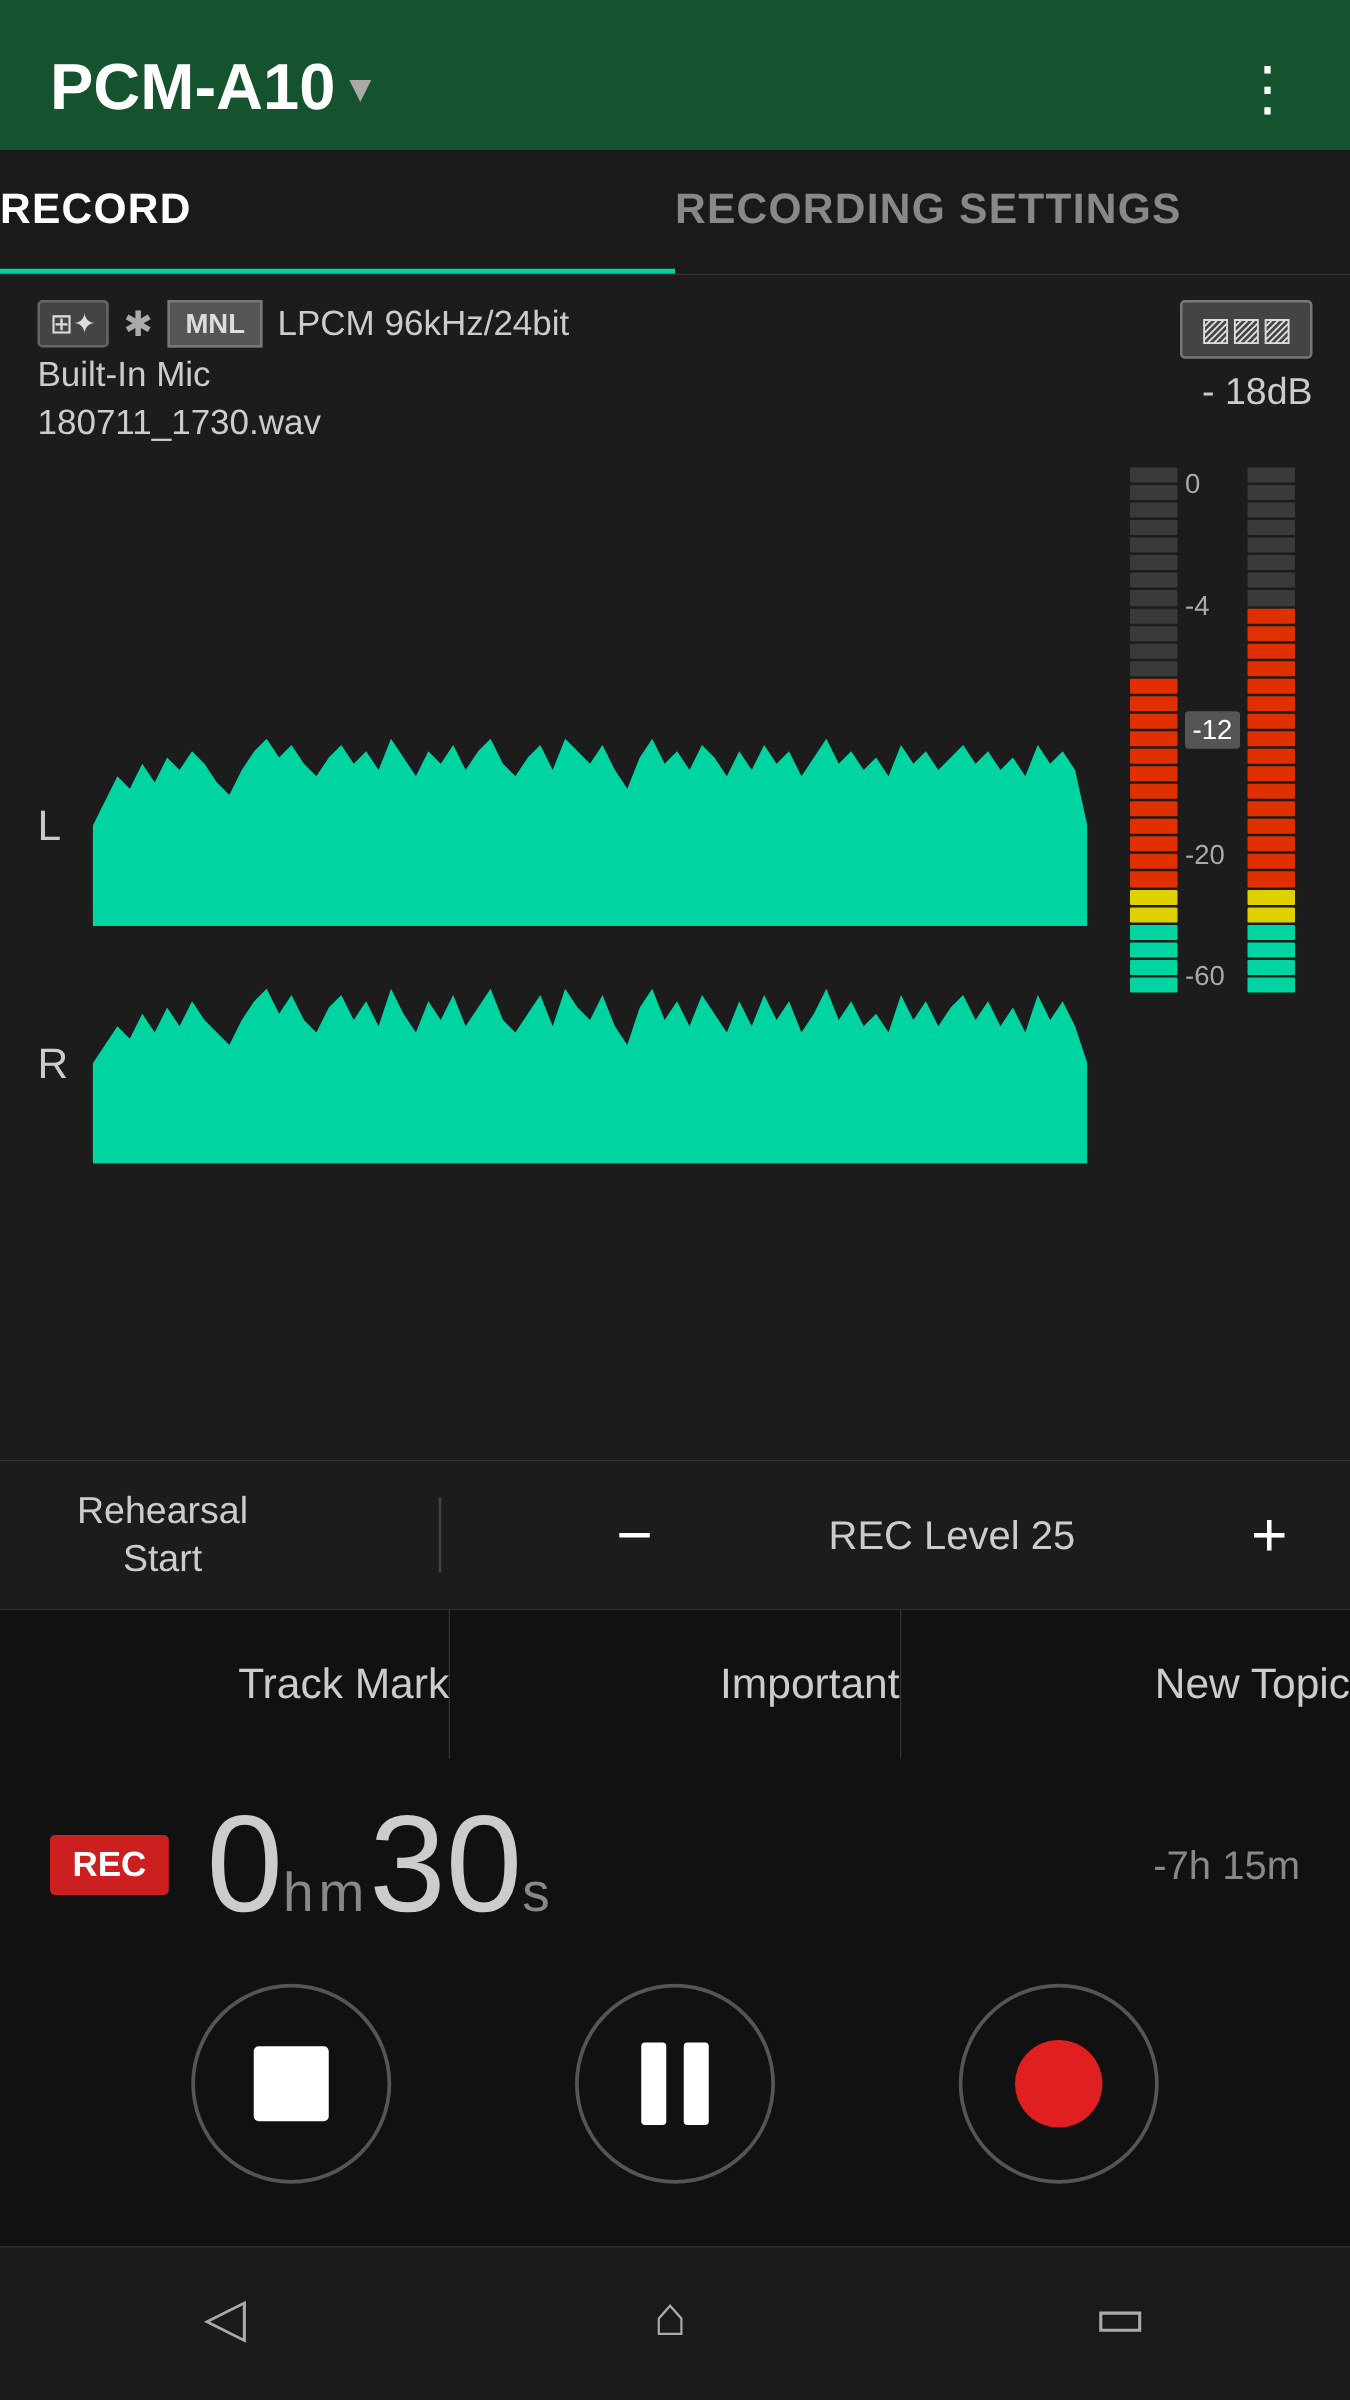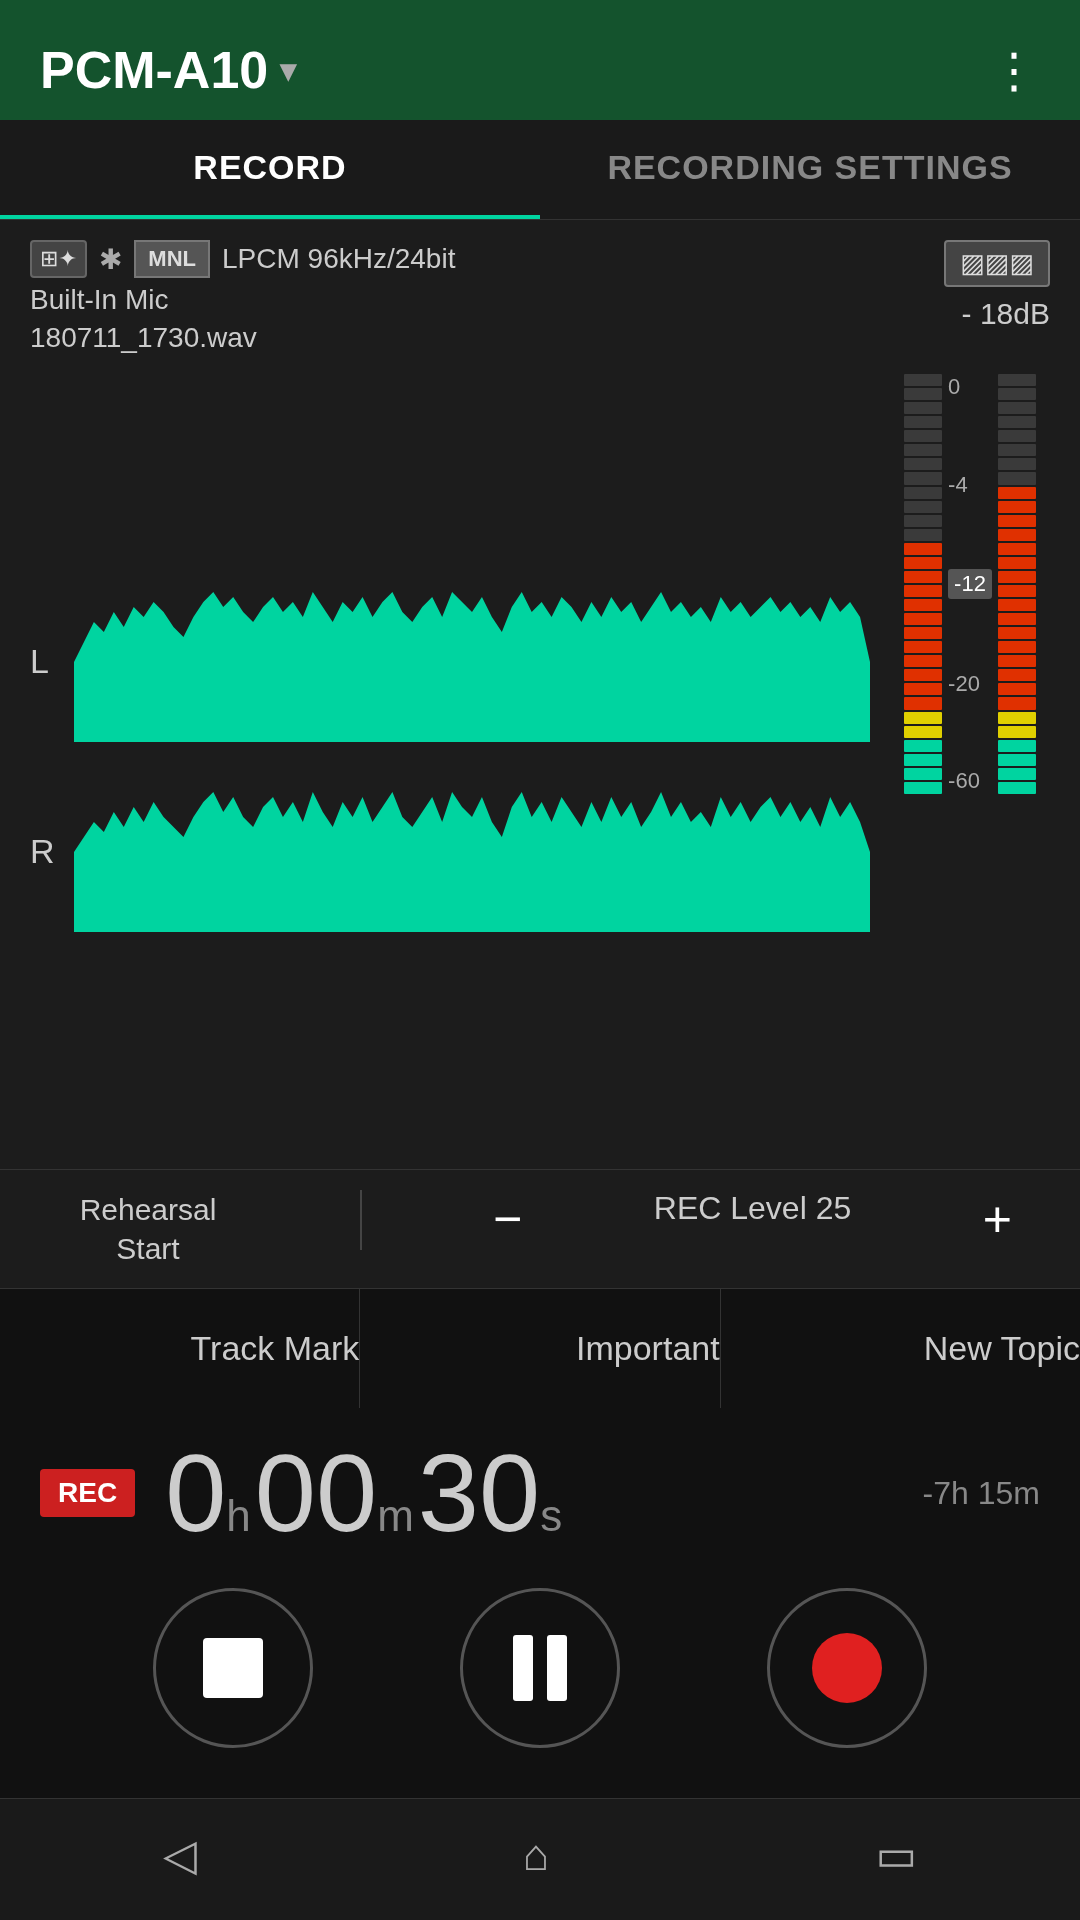--- a/index.html
+++ b/index.html
@@ -43,21 +43,21 @@
     }
 
     
     .tabs {
       display: flex;
       background: #1a1a1a;
       border-bottom: 1px solid #333;
     }
     .tab {
       flex: 1;
-      text-align: center;
+      text-align: left;
       padding: 28px 0;
       font-size: 34px;
       font-weight: bold;
       color: #888;
       cursor: pointer;
       letter-spacing: 1px;
     }
     .tab.active {
       color: #fff;
       border-bottom: 4px solid #00d4a0;
@@ -200,22 +200,23 @@
     }
     .vu-scales-wrapper {
       position: relative;
       display: flex;
       height: 420px;
     }
 
     
     .level-control {
       display: flex;
+      align-items: center;
       justify-content: space-between;
-      padding: 20px 48px;
+      padding: 20px 30px;
       background: #1c1c1c;
       border-top: 1px solid #333;
     }
     .rehearsal-text {
       font-size: 30px;
       color: #ccc;
       line-height: 1.3;
       text-align: center;
       width: 200px;
     }
@@ -546,21 +547,20 @@
   <div class="mark-btn">
     <span>New Topic</span>
   </div>
 </div>
 
 <div class="timer-section">
   <span class="rec-badge">REC</span>
   <div class="timer-display">
     <span class="timer-num">0</span>
     <span class="timer-unit">h</span>
-    <span class="timer-num">00</span>
     <span class="timer-unit">m</span>
     <span class="timer-num">30</span>
     <span class="timer-unit">s</span>
   </div>
   <span class="remaining-time">-7h 15m</span>
 </div>
 
 <div class="transport">
   <div class="transport-btn">
     <div class="stop-icon"></div>

